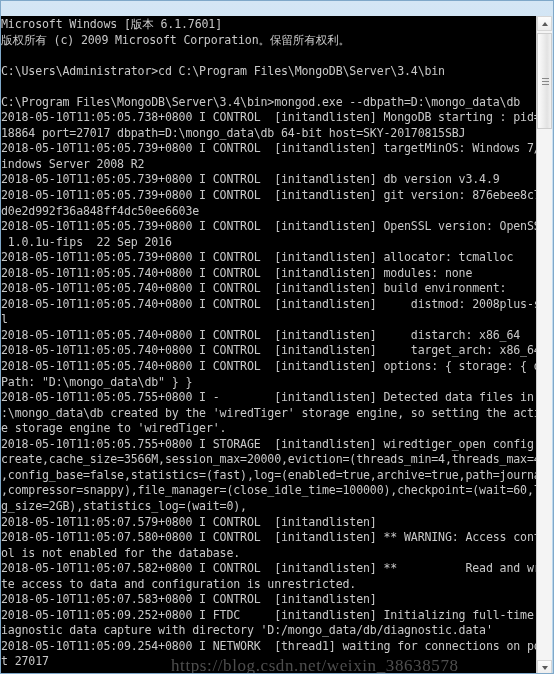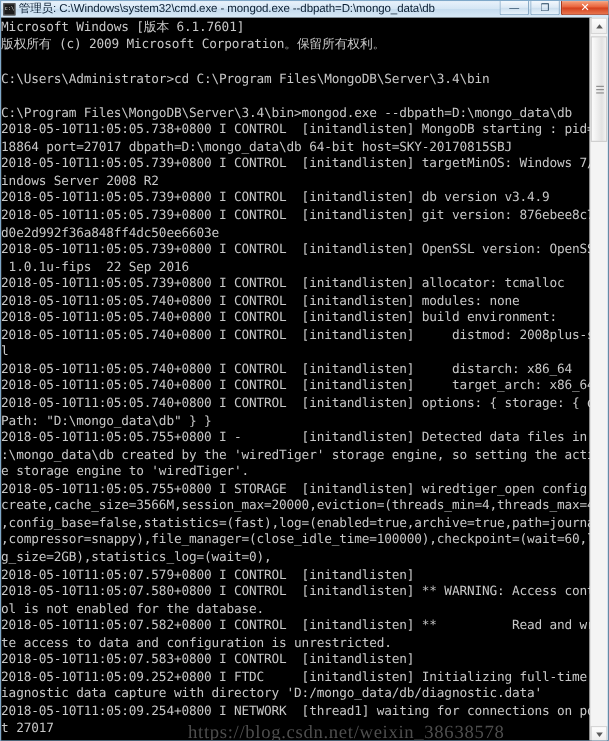--- a/index.html
+++ b/index.html
@@ -197,35 +197,20 @@
     height: 1px;
     background: #888;
     margin-bottom: 2px;
   }
 </style>
 </head>
 <body>
 
 <div id="window">
 
-  <div id="titlebar">
-    <div id="title-icon"></div>
-    <div id="title-text">管理员: C:\Windows\system32\cmd.exe - mongod.exe  --dbpath=D:\mongo_data\db</div>
-    <div id="winbuttons">
-      <div class="winbtn min">
-        <span class="glyph">—</span>
-      </div>
-      <div class="winbtn max">
-        <span class="glyph">❐</span>
-      </div>
-      <div class="winbtn close">
-        <span class="glyph">✕</span>
-      </div>
-    </div>
-  </div>
 
   <div id="console">
     <pre id="console-text">Microsoft Windows [版本 6.1.7601]
 版权所有 (c) 2009 Microsoft Corporation。保留所有权利。
 
 C:\Users\Administrator&gt;cd C:\Program Files\MongoDB\Server\3.4\bin
 
 C:\Program Files\MongoDB\Server\3.4\bin&gt;mongod.exe --dbpath=D:\mongo_data\db
 2018-05-10T11:05:05.738+0800 I CONTROL  [initandlisten] MongoDB starting : pid=1
 18864 port=27017 dbpath=D:\mongo_data\db 64-bit host=SKY-20170815SBJ

